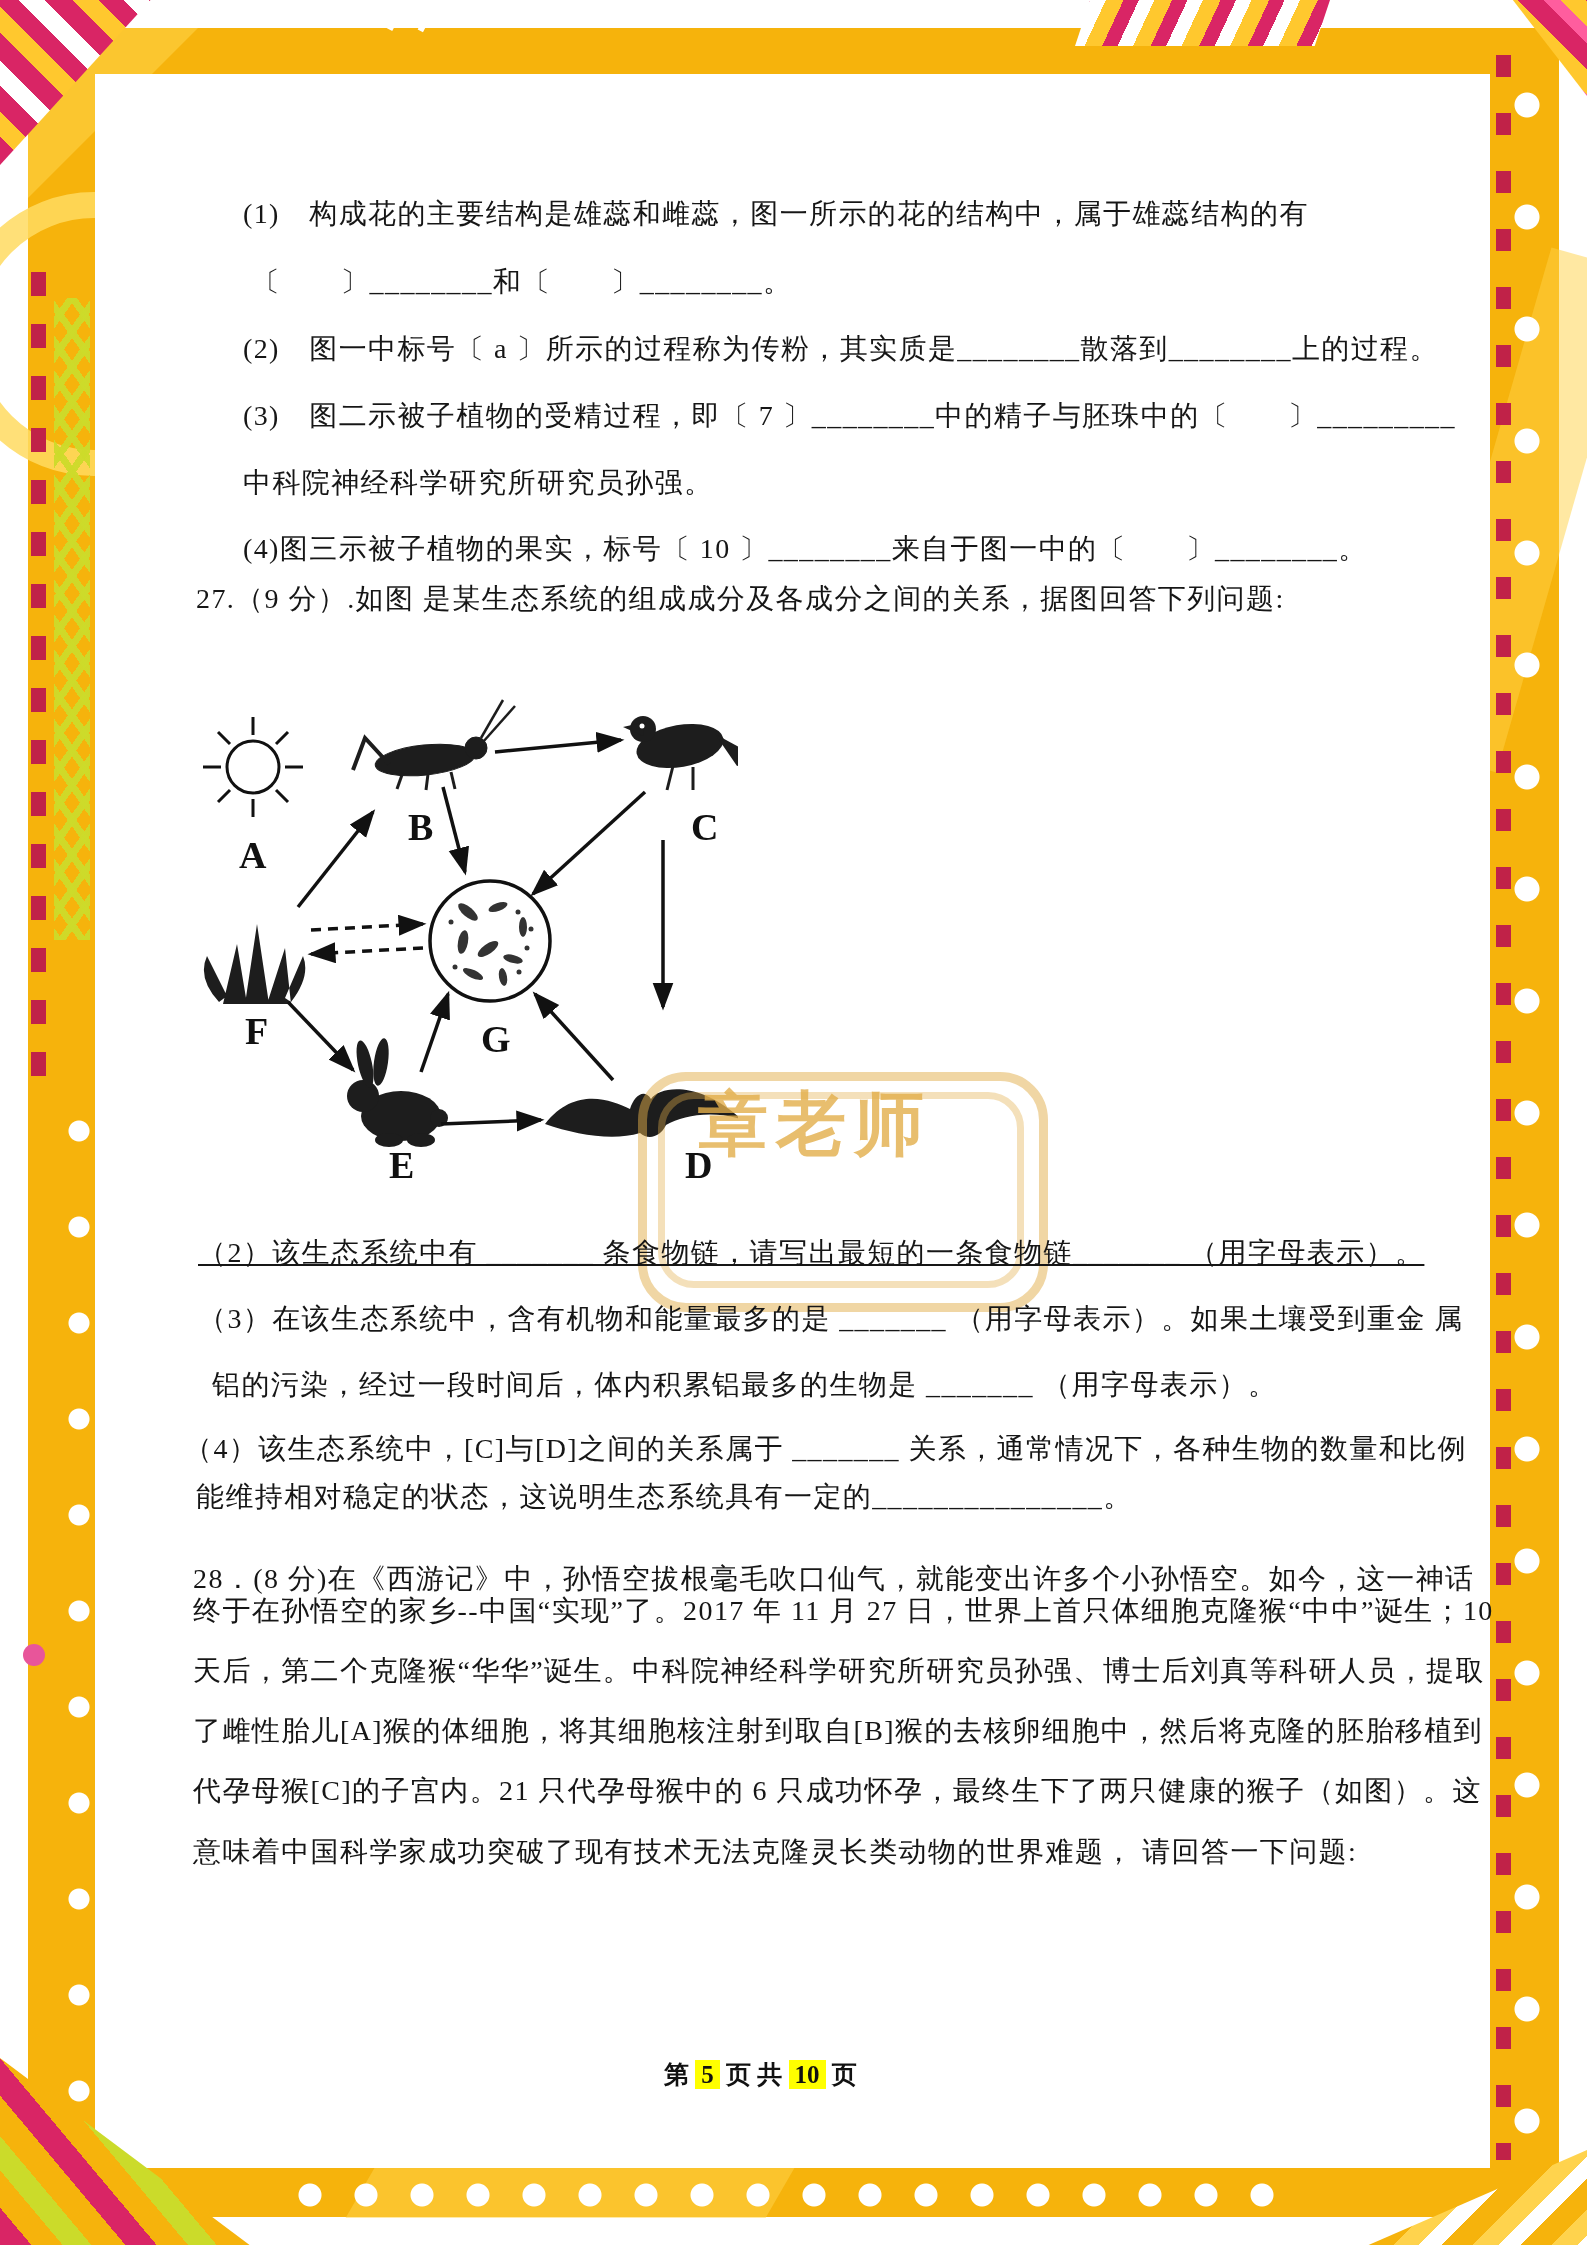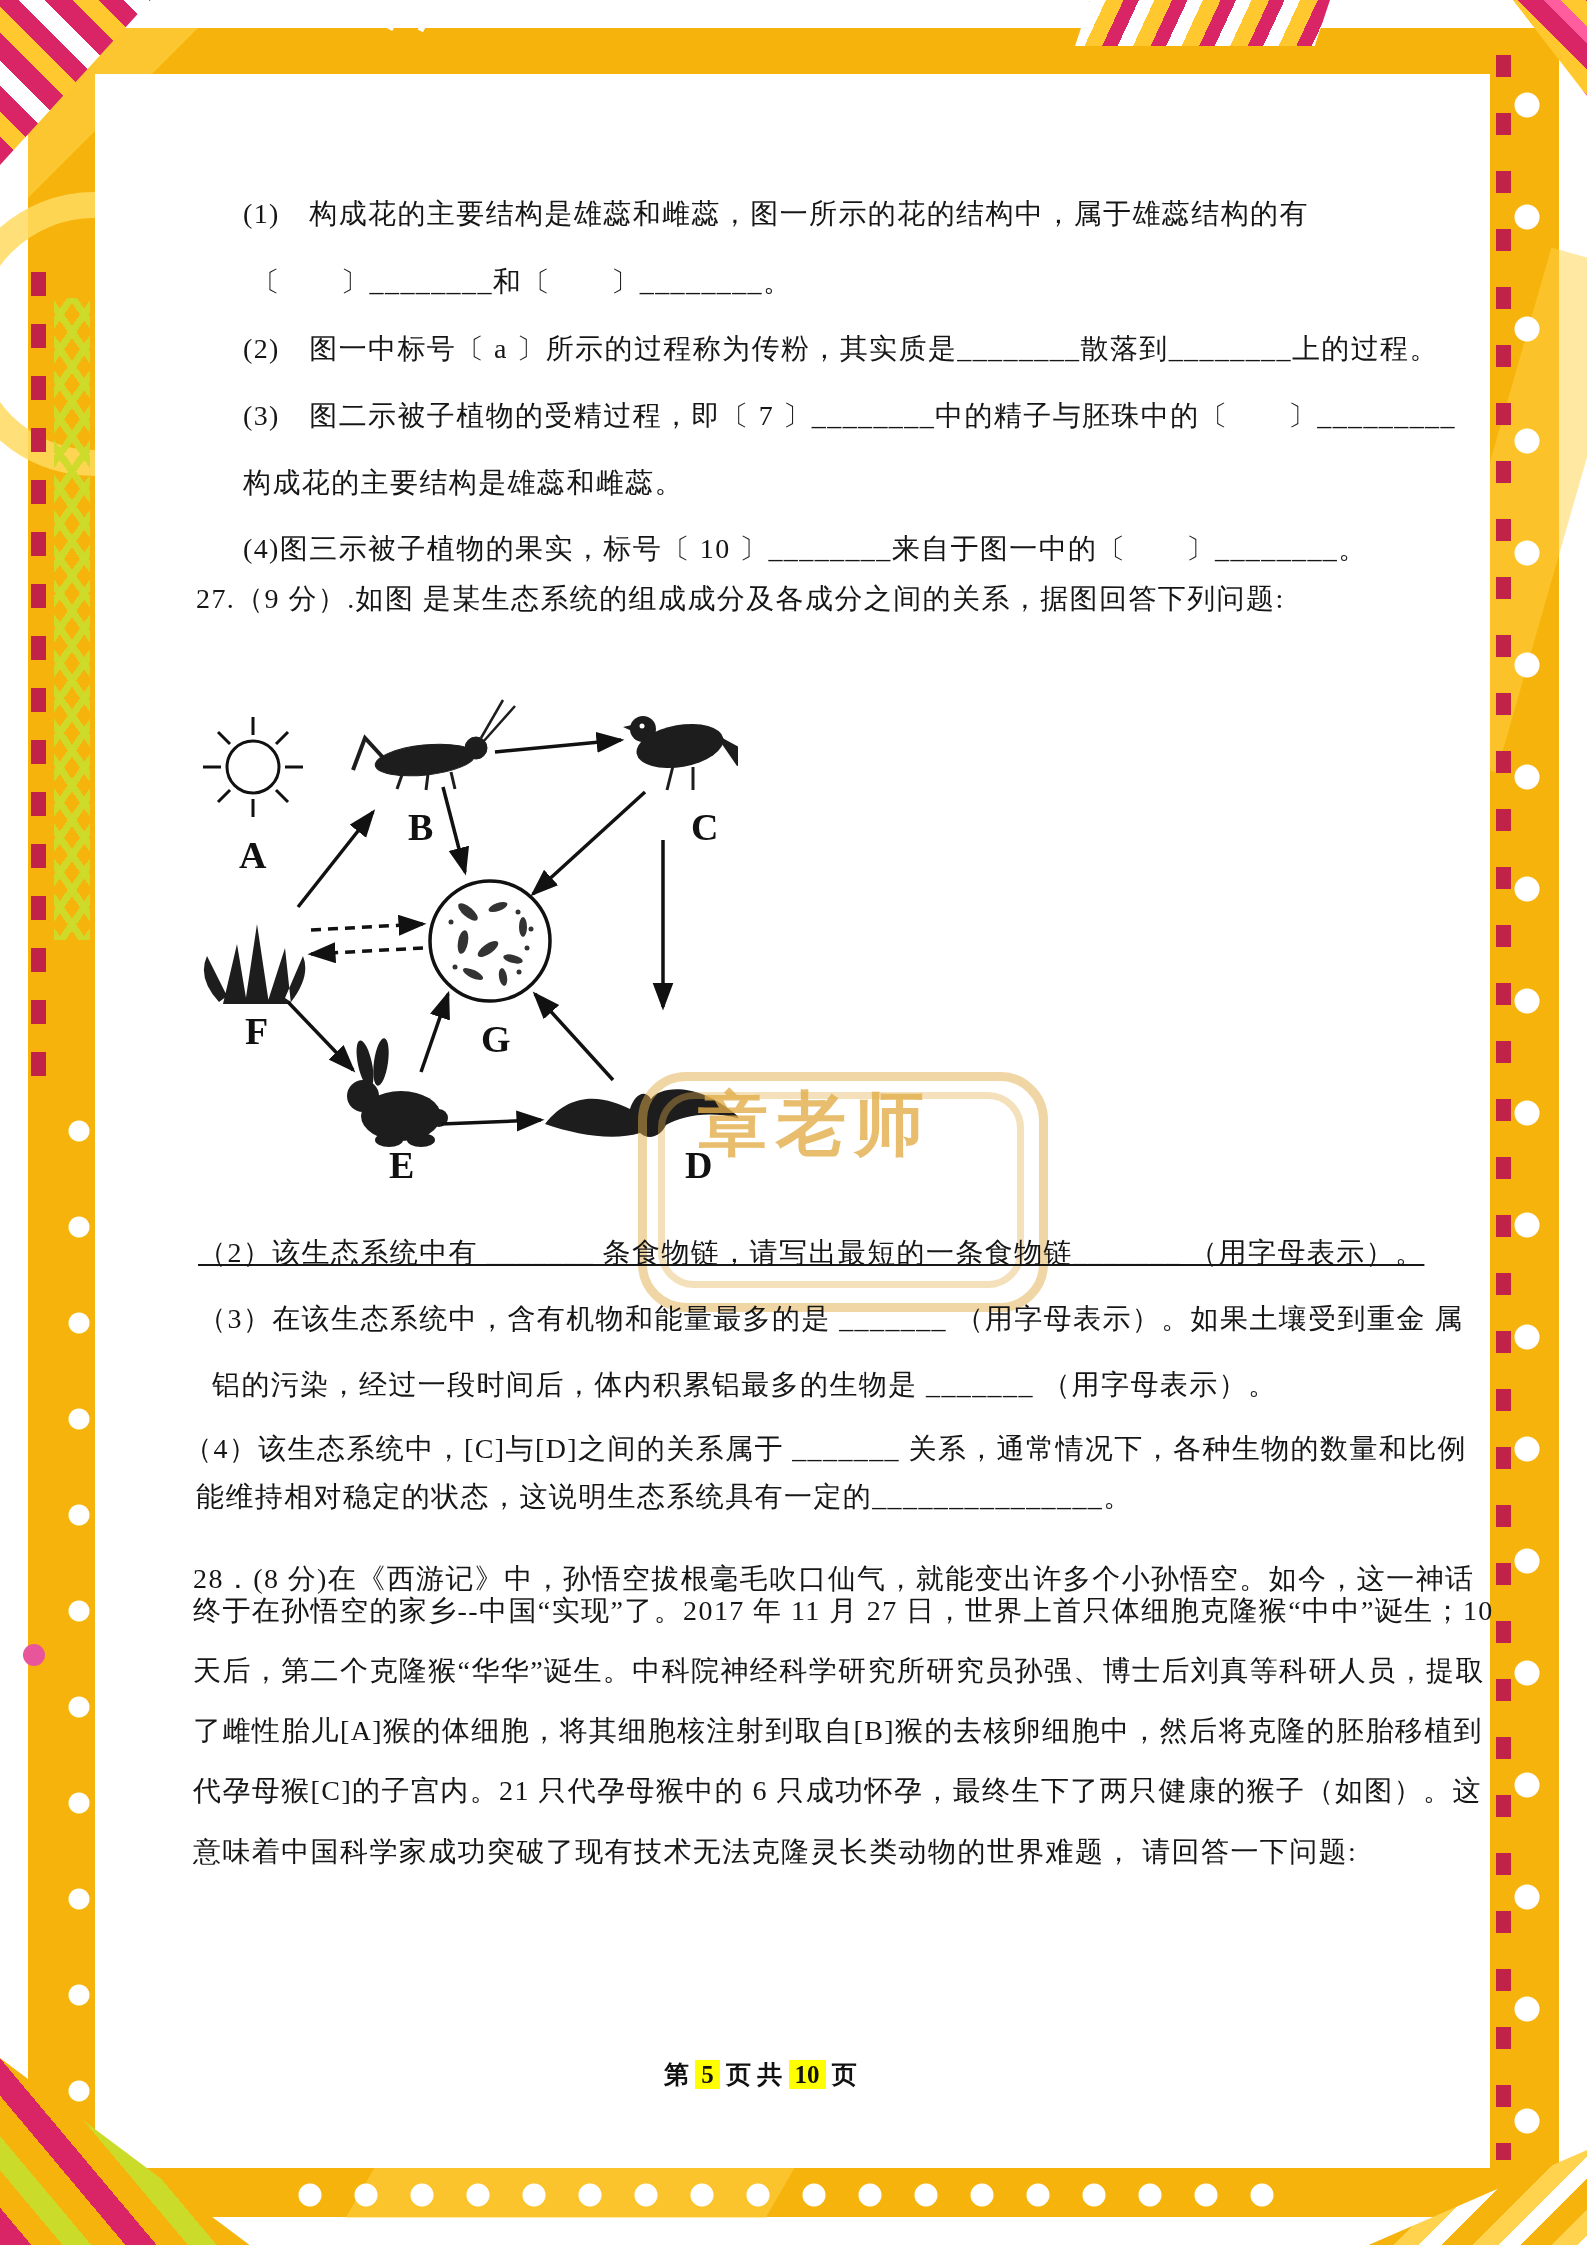--- a/index.html
+++ b/index.html
@@ -210,21 +210,21 @@
   </svg>
 
   <div class="wm-box-outer"></div>
   <div class="wm-box-inner"></div>
   <div class="wm-text">章老师</div>
 
   <div class="tl" style="left:243px; top:195px;">(1)　构成花的主要结构是雄蕊和雌蕊，图一所示的花的结构中，属于雄蕊结构的有</div>
   <div class="tl" style="left:252px; top:263px;">〔　　〕________和〔　　〕________。</div>
   <div class="tl" style="left:243px; top:330px;">(2)　图一中标号〔 a 〕所示的过程称为传粉，其实质是________散落到________上的过程。</div>
   <div class="tl" style="left:243px; top:397px;">(3)　图二示被子植物的受精过程，即〔 7 〕________中的精子与胚珠中的〔　　〕_________</div>
-  <div class="tl" style="left:243px; top:464px;">构成花的主要结构是雄蕊和雌蕊。</div>
+  <div class="tl" style="left:243px; top:464px;">中科院神经科学研究所研究员孙强。</div>
   <div class="tl" style="left:243px; top:530px;">(4)图三示被子植物的果实，标号〔 10 〕________来自于图一中的〔　　〕________。</div>
 
   <div class="tl" style="left:196px; top:580px;">27.（9 分）.如图 是某生态系统的组成成分及各成分之间的关系，据图回答下列问题:</div>
   <div class="tl" style="left:198px; top:1234px;text-decoration:underline;">（2）该生态系统中有 _______ 条食物链，请写出最短的一条食物链_______ （用字母表示）。</div>
   <div class="tl" style="left:198px; top:1300px;">（3）在该生态系统中，含有机物和能量最多的是 _______ （用字母表示）。如果土壤受到重金 属</div>
   <div class="tl" style="left:212px; top:1366px;">铝的污染，经过一段时间后，体内积累铝最多的生物是 _______ （用字母表示）。</div>
   <div class="tl" style="left:184px; top:1430px;">（4）该生态系统中，[C]与[D]之间的关系属于 _______ 关系，通常情况下，各种生物的数量和比例</div>
   <div class="tl" style="left:196px; top:1478px;">能维持相对稳定的状态，这说明生态系统具有一定的_______________。</div>
 
   <div class="tl" style="left:193px; top:1532px;margin-top:28px;">28．(8 分)在《西游记》中，孙悟空拔根毫毛吹口仙气，就能变出许多个小孙悟空。如今，这一神话</div>

